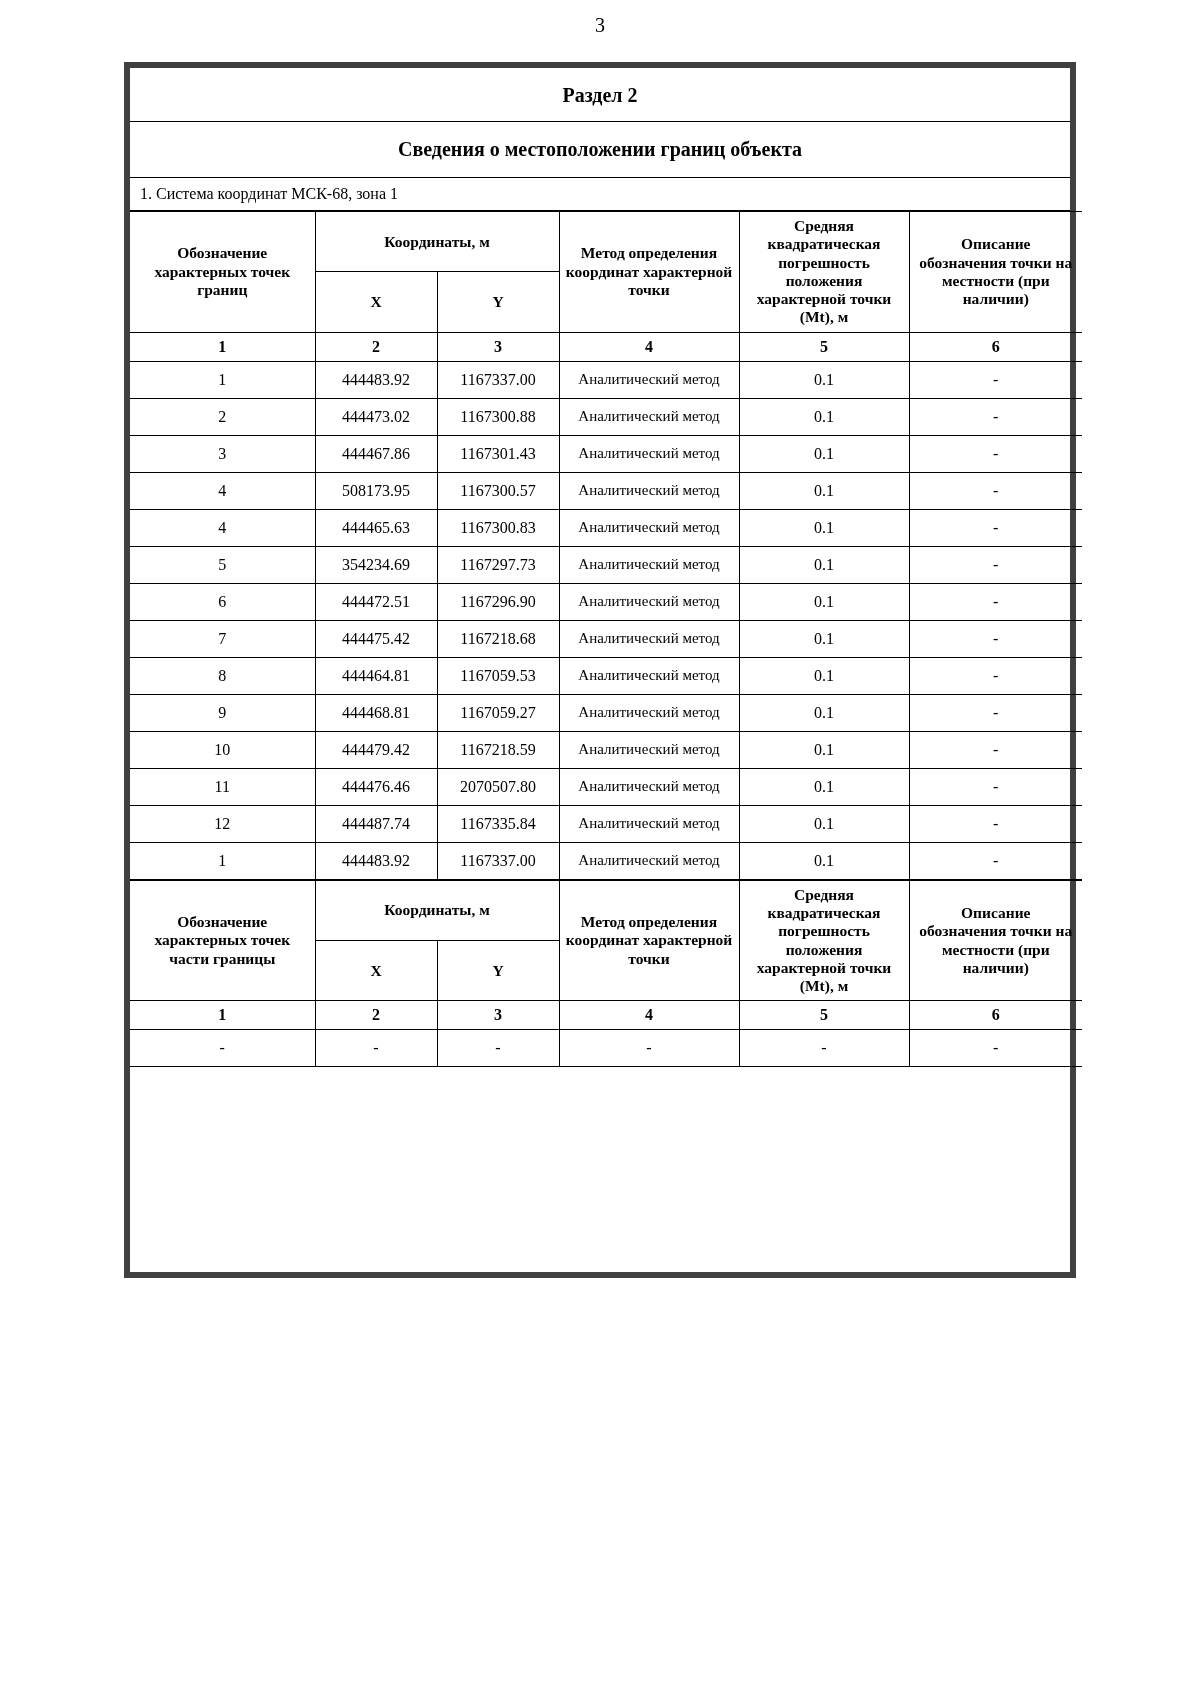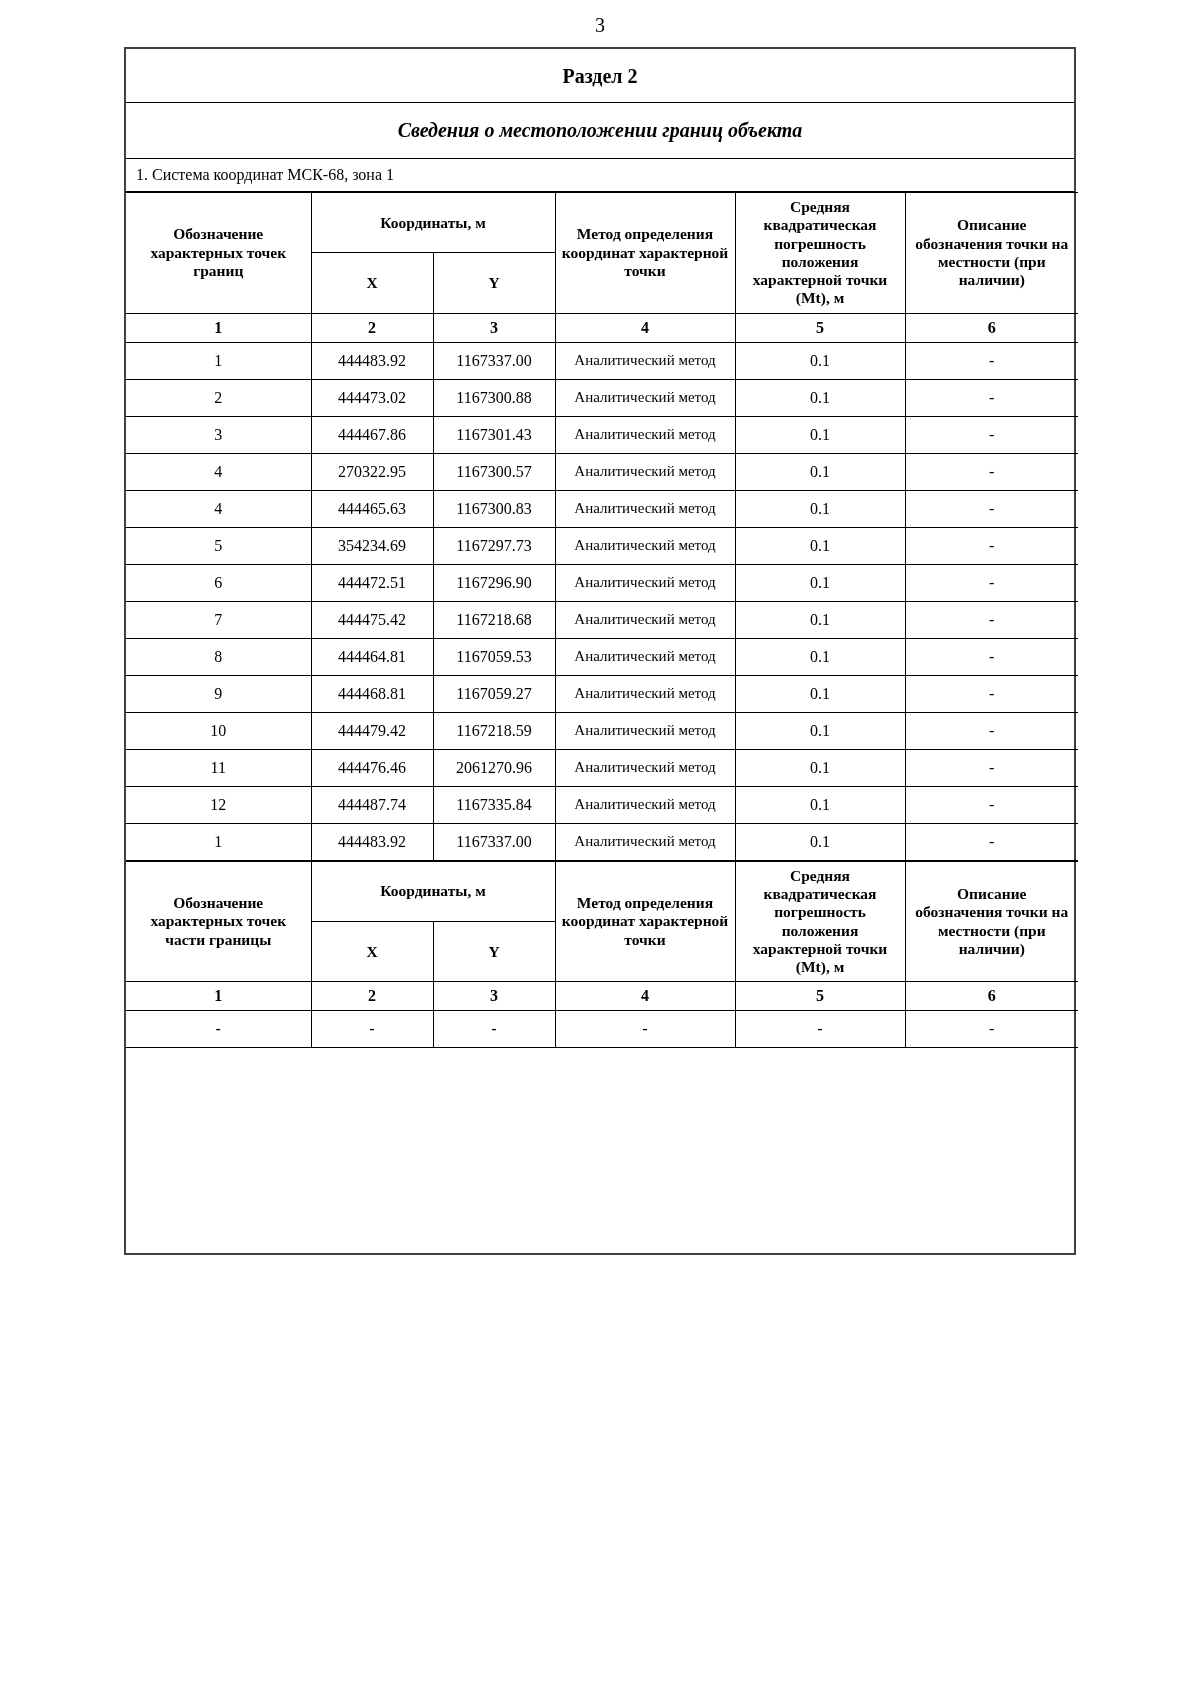--- a/index.html
+++ b/index.html
@@ -22,39 +22,38 @@
     position: relative;
   }
   .page-number {
     text-align: center;
     font-size: 20px;
     padding-top: 14px;
     padding-bottom: 10px;
     font-family: "Liberation Serif", serif;
   }
   .doc-frame {
-    margin: 0 auto;
+    margin: 15px auto;
     width: 952px;
-    border: 2px solid #404040;
+    border: 6px solid #404040;
     box-sizing: border-box;
   }
   .section-title {
     text-align: center;
     font-weight: bold;
     font-size: 20px;
     padding: 16px 0 14px 0;
     border-bottom: 1px solid #000;
   }
   .section-subtitle {
     text-align: center;
     font-weight: bold;
     font-size: 20px;
     padding: 16px 0 16px 0;
     border-bottom: 1px solid #000;
-    font-style: italic;
   }
   .line-item {
     font-size: 16px;
     padding: 7px 10px 7px 10px;
     border-bottom: 1px solid #000;
   }
   table.points {
     border-collapse: collapse;
     width: 100%;
     table-layout: fixed;
@@ -165,21 +164,21 @@
         <tr>
           <td>3</td>
           <td>444467.86</td>
           <td>1167301.43</td>
           <td class="method">Аналитический метод</td>
           <td>0.1</td>
           <td>-</td>
         </tr>
         <tr>
           <td>4</td>
-          <td>270322.95</td>
+          <td>508173.95</td>
           <td>1167300.57</td>
           <td class="method">Аналитический метод</td>
           <td>0.1</td>
           <td>-</td>
         </tr>
         <tr>
           <td>4</td>
           <td>444465.63</td>
           <td>1167300.83</td>
           <td class="method">Аналитический метод</td>
@@ -230,21 +229,21 @@
           <td>10</td>
           <td>444479.42</td>
           <td>1167218.59</td>
           <td class="method">Аналитический метод</td>
           <td>0.1</td>
           <td>-</td>
         </tr>
         <tr>
           <td>11</td>
           <td>444476.46</td>
-          <td>2061270.96</td>
+          <td>2070507.80</td>
           <td class="method">Аналитический метод</td>
           <td>0.1</td>
           <td>-</td>
         </tr>
         <tr>
           <td>12</td>
           <td>444487.74</td>
           <td>1167335.84</td>
           <td class="method">Аналитический метод</td>
           <td>0.1</td>

